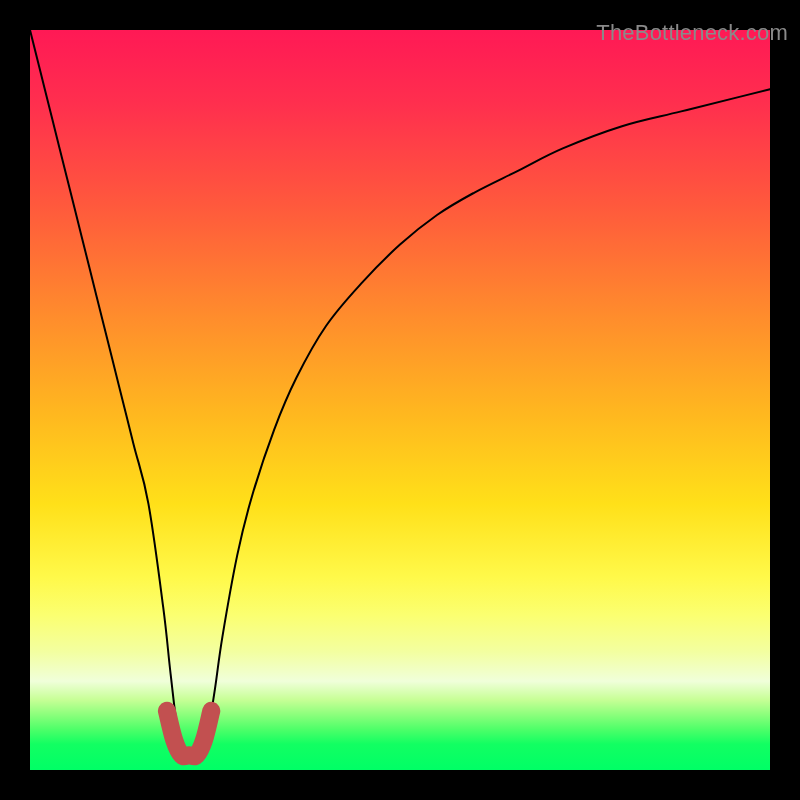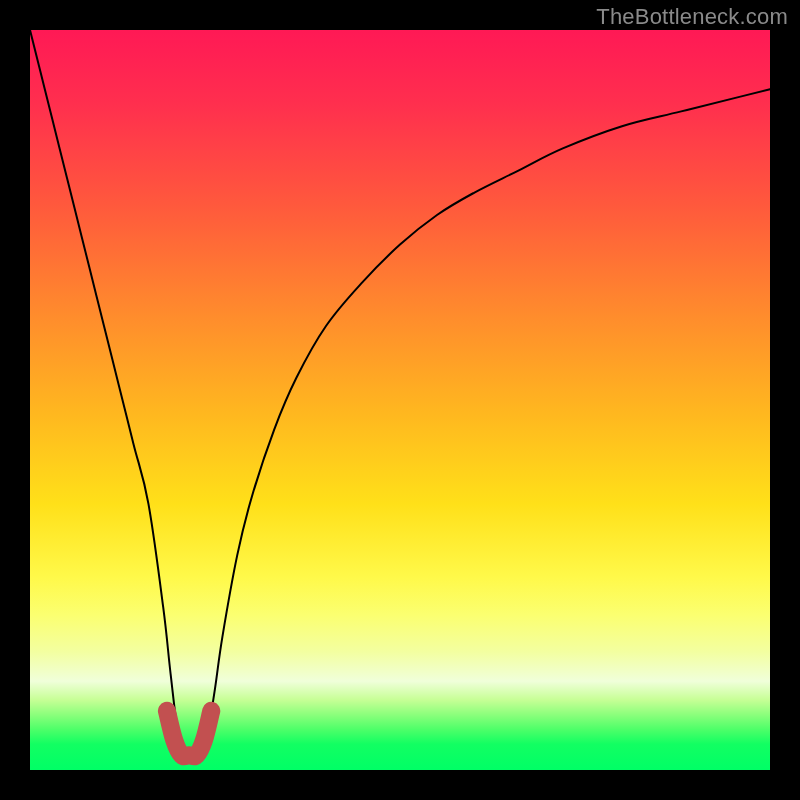--- a/index.html
+++ b/index.html
@@ -11,21 +11,21 @@
     overflow: hidden;
   }
   .frame {
     position: relative;
     width: 800px;
     height: 800px;
     background: #000;
   }
   .attribution {
     position: absolute;
-    top: 4px;
+    top: 20px;
     right: 12px;
     font-family: Arial, Helvetica, sans-serif;
     font-size: 22px;
     color: #8a8a8a;
     letter-spacing: 0.2px;
     z-index: 3;
     margin-left: 11px;
   }
   .plot-area {
     position: absolute;

